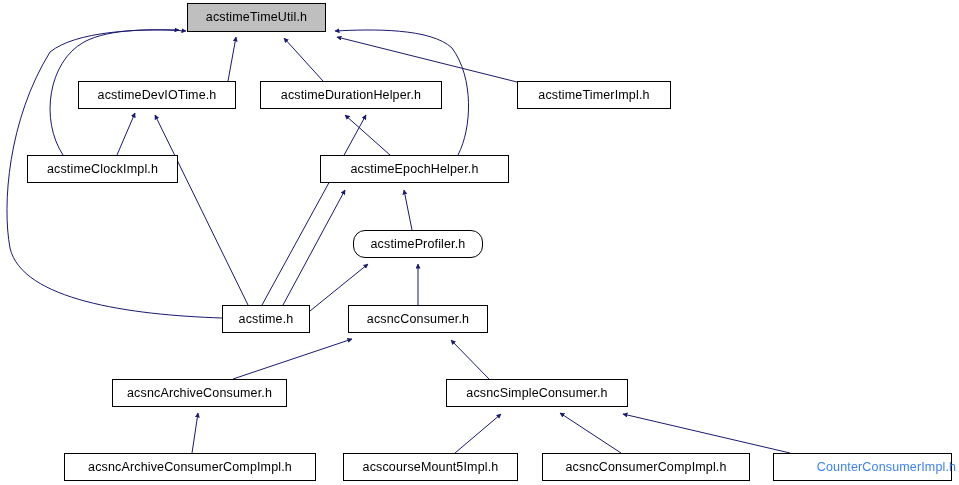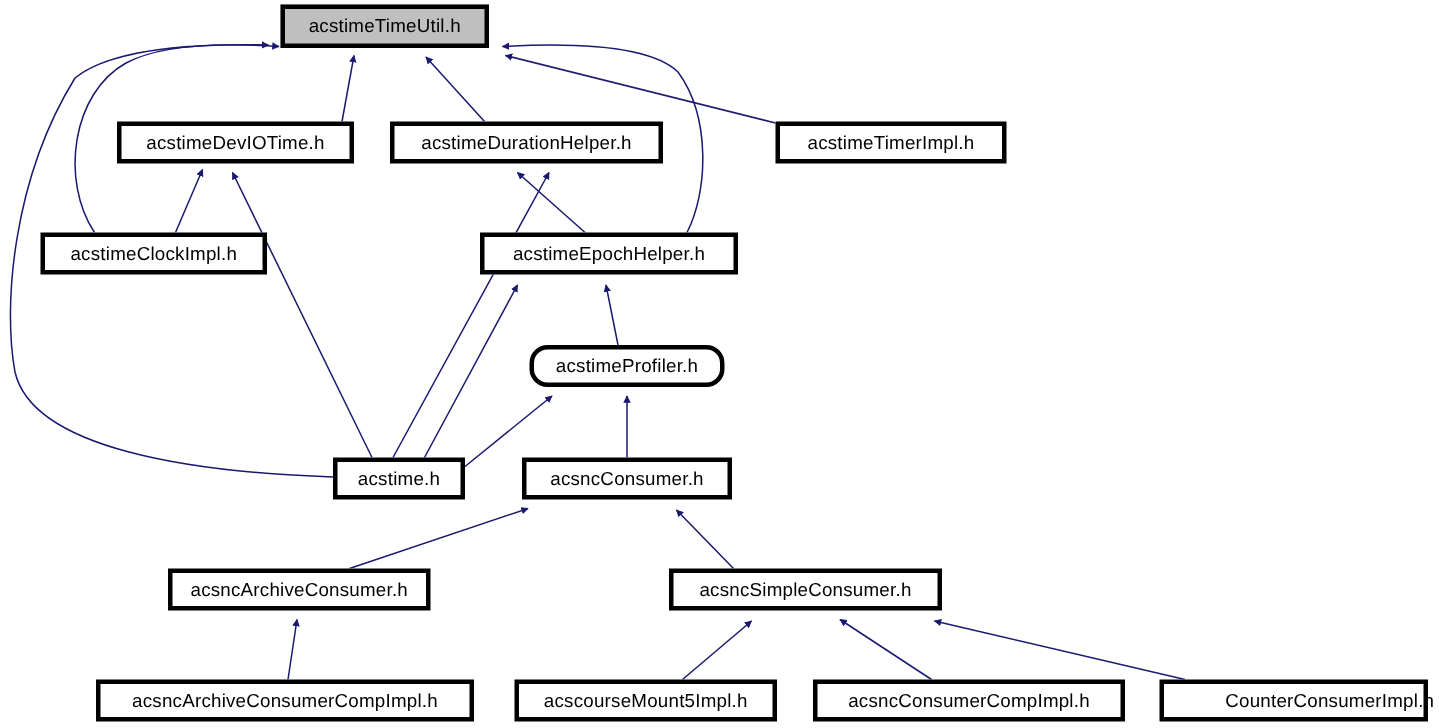--- a/index.html
+++ b/index.html
@@ -20,21 +20,21 @@
     position: absolute;
     left: 0;
     top: 0;
     width: 959px;
     height: 485px;
     pointer-events: none;
   }
   .graph-node {
     position: absolute;
     box-sizing: border-box;
-    border: 3px solid #c2410c;
+    border: 1px solid #c2410c;
     background: #ffffff;
     color: #000000;
     display: flex;
     align-items: center;
     justify-content: center;
     font-size: 12.5px;
     line-height: 1;
     letter-spacing: 0.15px;
     white-space: nowrap;
     z-index: 2;
@@ -90,21 +90,21 @@
       </div>
       <div class="graph-node" style="left: 260px; top: 81px; width: 182px; height: 28px; border-color: rgb(0, 0, 0); background: rgb(255, 255, 255); color: rgb(0, 0, 0);">
         <span class="node-label">acstimeDurationHelper.h</span>
       </div>
       <div class="graph-node" style="left: 517px; top: 81px; width: 154px; height: 28px; border-color: rgb(0, 0, 0); background: rgb(255, 255, 255); color: rgb(0, 0, 0);">
         <span class="node-label">acstimeTimerImpl.h</span>
       </div>
       <div class="graph-node" style="left: 27px; top: 155px; width: 151px; height: 28px; border-color: rgb(0, 0, 0); background: rgb(255, 255, 255); color: rgb(0, 0, 0); justify-content: center;">
         <span class="node-label">acstimeClockImpl.h</span>
       </div>
-      <div class="graph-node" style="left: 320px; top: 155px; width: 172px; height: 28px; border-color: rgb(0, 0, 0); background: rgb(255, 255, 255); color: rgb(0, 0, 0);">
+      <div class="graph-node" style="left: 320px; top: 155px; width: 189px; height: 28px; border-color: rgb(0, 0, 0); background: rgb(255, 255, 255); color: rgb(0, 0, 0);">
         <span class="node-label">acstimeEpochHelper.h</span>
       </div>
       <div class="graph-node" style="left: 353px; top: 230px; width: 130px; height: 28px; border-color: rgb(0, 0, 0); background: rgb(255, 255, 255); color: rgb(0, 0, 0); border-radius: 12px;">
         <span class="node-label">acstimeProfiler.h</span>
       </div>
       <div class="graph-node" style="left: 222px; top: 305px; width: 88px; height: 28px; border-color: rgb(0, 0, 0); background: rgb(255, 255, 255); color: rgb(0, 0, 0);">
         <span class="node-label">acstime.h</span>
       </div>
       <div class="graph-node" style="left: 348px; top: 305px; width: 140px; height: 28px; border-color: rgb(0, 0, 0); background: rgb(255, 255, 255); color: rgb(0, 0, 0);">
         <span class="node-label">acsncConsumer.h</span>
@@ -117,17 +117,17 @@
       </div>
       <div class="graph-node" style="left: 64px; top: 453px; width: 252px; height: 28px; border-color: rgb(0, 0, 0); background: rgb(255, 255, 255); color: rgb(0, 0, 0);">
         <span class="node-label">acsncArchiveConsumerCompImpl.h</span>
       </div>
       <div class="graph-node" style="left: 343px; top: 453px; width: 175px; height: 28px; border-color: rgb(0, 0, 0); background: rgb(255, 255, 255); color: rgb(0, 0, 0);">
         <span class="node-label">acscourseMount5Impl.h</span>
       </div>
       <div class="graph-node" style="left: 542px; top: 453px; width: 208px; height: 28px; border-color: rgb(0, 0, 0); background: rgb(255, 255, 255); color: rgb(0, 0, 0);">
         <span class="node-label">acsncConsumerCompImpl.h</span>
       </div>
-      <div class="graph-node" style="left: 773px; top: 453px; width: 179px; height: 28px; border-color: rgb(0, 0, 0); background: rgb(255, 255, 255); color: #000000; padding-left: 48px;">
+      <div class="graph-node" style="left: 773px; top: 453px; width: 179px; height: 28px; border-color: rgb(0, 0, 0); background: rgb(255, 255, 255); color: #3b82f6; padding-left: 48px;">
         <span class="node-label">CounterConsumerImpl.h</span>
       </div>
     </div>
 </div>
 
 </body></html>

